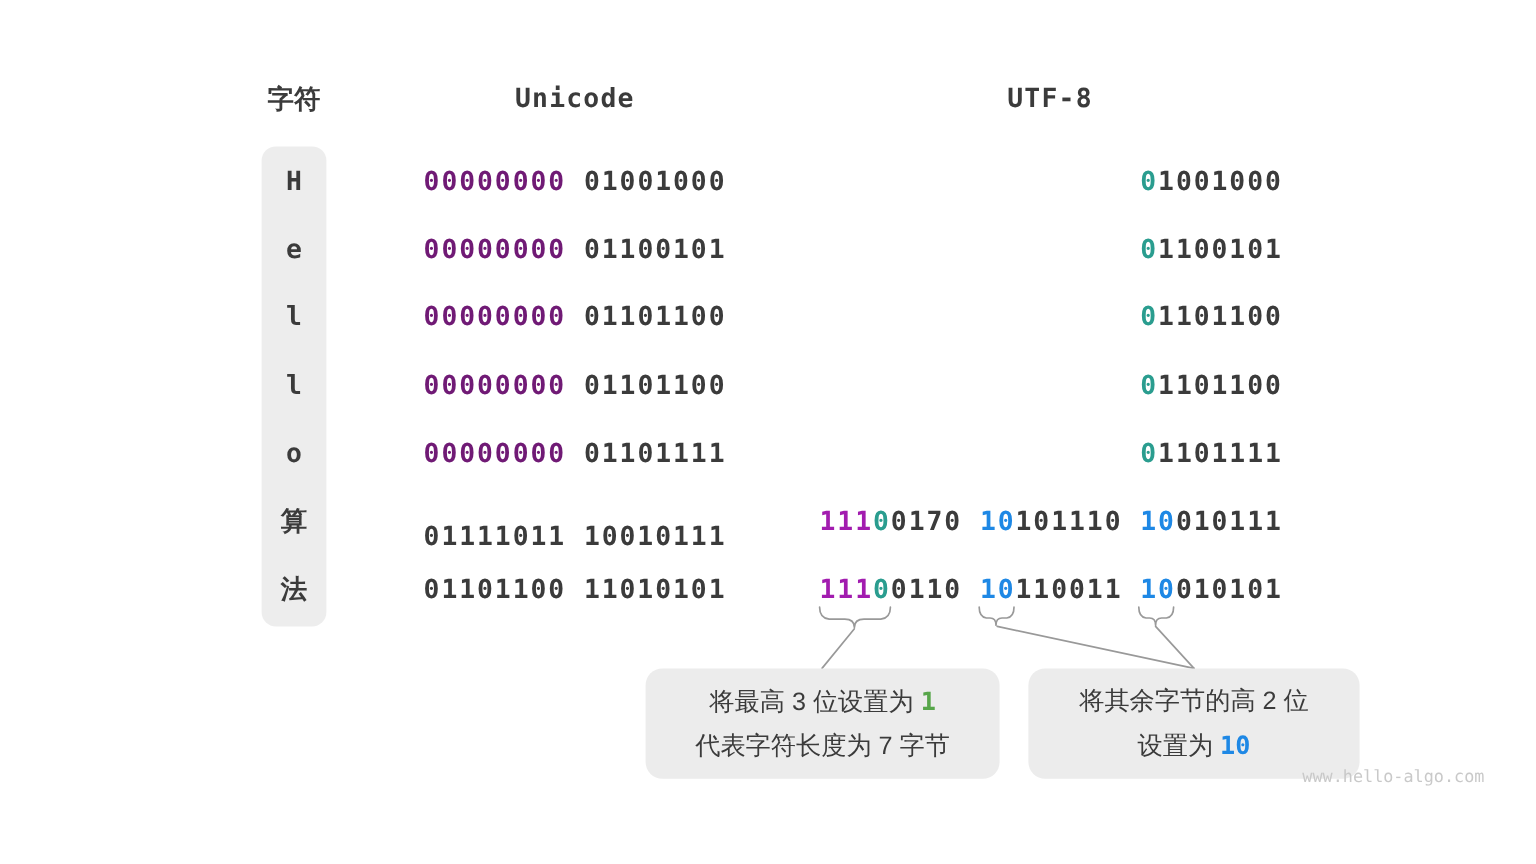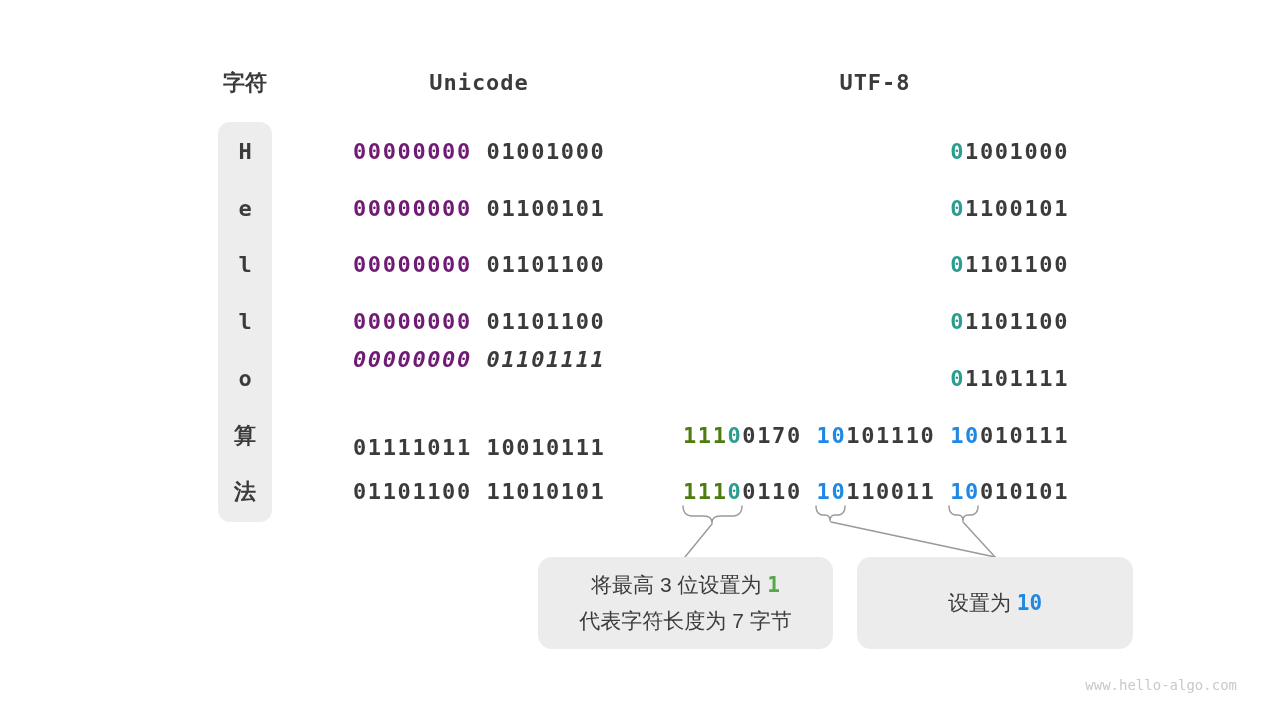--- a/index.html
+++ b/index.html
@@ -23,35 +23,35 @@
   }
   .bin{
     position:absolute;height:24px;line-height:24px;font-size:22px;font-weight:bold;
     font-family:"DejaVu Sans Mono","Liberation Mono",monospace;letter-spacing:1.6px;white-space:pre;
   }
   .unicode-val{left:353px;}
   .utf8-val{right:211px;text-align:right;}
   .seg-dark{color:#3b3b3b;}
   .seg-gray{color:#701a75;}
   .seg-teal{color:#2a9d8f;}
-  .seg-green{color:#4d7c0f;margin-left:20px;}
+  .seg-green{color:#a21caf;margin-left:20px;}
   .seg-blue{color:#1e88e5;}
   .overlay{position:absolute;left:0;top:0;width:1280px;height:720px;pointer-events:none;}
   .callout{
     position:absolute;top:557px;height:92px;background:#ececec;border-radius:14px;
     display:flex;flex-direction:column;justify-content:center;align-items:center;
     font-size:21px;color:#3b3b3b;line-height:36px;white-space:pre;
   }
   .callout-left{left:538px;width:295px;}
   .callout-right{left:857px;width:276px;}
   .hl{font-family:"DejaVu Sans Mono","Liberation Mono",monospace;font-weight:bold;font-size:21px;}
   .hl-green{color:#57a64a;}
   .hl-blue{color:#1e88e5;}
   .watermark{
-    position:absolute;right:43px;top:677px;font-family:"DejaVu Sans Mono","Liberation Mono",monospace;
+    position:absolute;right:43px;top:640px;font-family:"DejaVu Sans Mono","Liberation Mono",monospace;
     font-size:14px;color:#c9c9c9;
   }
 </style>
 </head>
 <body>
 
 <div class="canvas">
 
   <div class="hdr" style="left:245px;">字符</div>
   <div class="hdr hdr-mono" style="left:479px;">Unicode</div>
@@ -66,21 +66,21 @@
       <div class="char-cell" style="top: 197px;">e</div>
       <div class="bin unicode-val" style="top: 197px;"><span class="seg-gray">00000000</span><span class="seg-dark"> 01100101</span></div>
       <div class="bin utf8-val" style="top: 197px;"><span class="seg-teal">0</span><span class="seg-dark">1100101</span></div>
       <div class="char-cell" style="top: 253px;">l</div>
       <div class="bin unicode-val" style="top: 253px;"><span class="seg-gray">00000000</span><span class="seg-dark"> 01101100</span></div>
       <div class="bin utf8-val" style="top: 253px;"><span class="seg-teal">0</span><span class="seg-dark">1101100</span></div>
       <div class="char-cell" style="top: 310px;">l</div>
       <div class="bin unicode-val" style="top: 310px;"><span class="seg-gray">00000000</span><span class="seg-dark"> 01101100</span></div>
       <div class="bin utf8-val" style="top: 310px;"><span class="seg-teal">0</span><span class="seg-dark">1101100</span></div>
       <div class="char-cell" style="top: 367px;">o</div>
-      <div class="bin unicode-val" style="top: 348px; font-style: italic;"><span class="seg-gray">00000000</span><span class="seg-dark"> 01101111</span></div>
+      <div class="bin unicode-val" style="top: 367px;"><span class="seg-gray">00000000</span><span class="seg-dark"> 01101111</span></div>
       <div class="bin utf8-val" style="top: 367px;"><span class="seg-teal">0</span><span class="seg-dark">1101111</span></div>
       <div class="char-cell" style="top: 424px;">算</div>
       <div class="bin unicode-val" style="top: 420px; margin-top: 16px;"><span class="seg-dark">01111011 10010111</span></div>
       <div class="bin utf8-val" style="top: 424px;"><span class="seg-green">111</span><span class="seg-teal">0</span><span class="seg-dark">0170 </span><span class="seg-blue">10</span><span class="seg-dark">101110 </span><span class="seg-blue">10</span><span class="seg-dark">010111</span></div>
       <div class="char-cell" style="top: 480px;">法</div>
       <div class="bin unicode-val" style="top: 480px;"><span class="seg-dark">01101100 11010101</span></div>
       <div class="bin utf8-val" style="top: 480px;"><span class="seg-green">111</span><span class="seg-teal">0</span><span class="seg-dark">0110 </span><span class="seg-blue">10</span><span class="seg-dark">110011 </span><span class="seg-blue">10</span><span class="seg-dark">010101</span></div>
     </div>
 
   <svg class="overlay" viewBox="0 0 1280 720">
@@ -93,18 +93,19 @@
       <path d="M963,522 L995,557"></path>
     </g>
   </svg>
 
   <div class="callout callout-left">
     <div><span>将最高 3 位设置为 </span><span class="hl hl-green">1</span></div>
     <div>代表字符长度为 7 字节</div>
   </div>
 
   <div class="callout callout-right">
+    <div>将其余字节的高 2 位</div>
     <div><span>设置为 </span><span class="hl hl-blue">10</span></div>
   </div>
 
   <div class="watermark">www.hello-algo.com</div>
 
 </div>
 
 </body></html>

